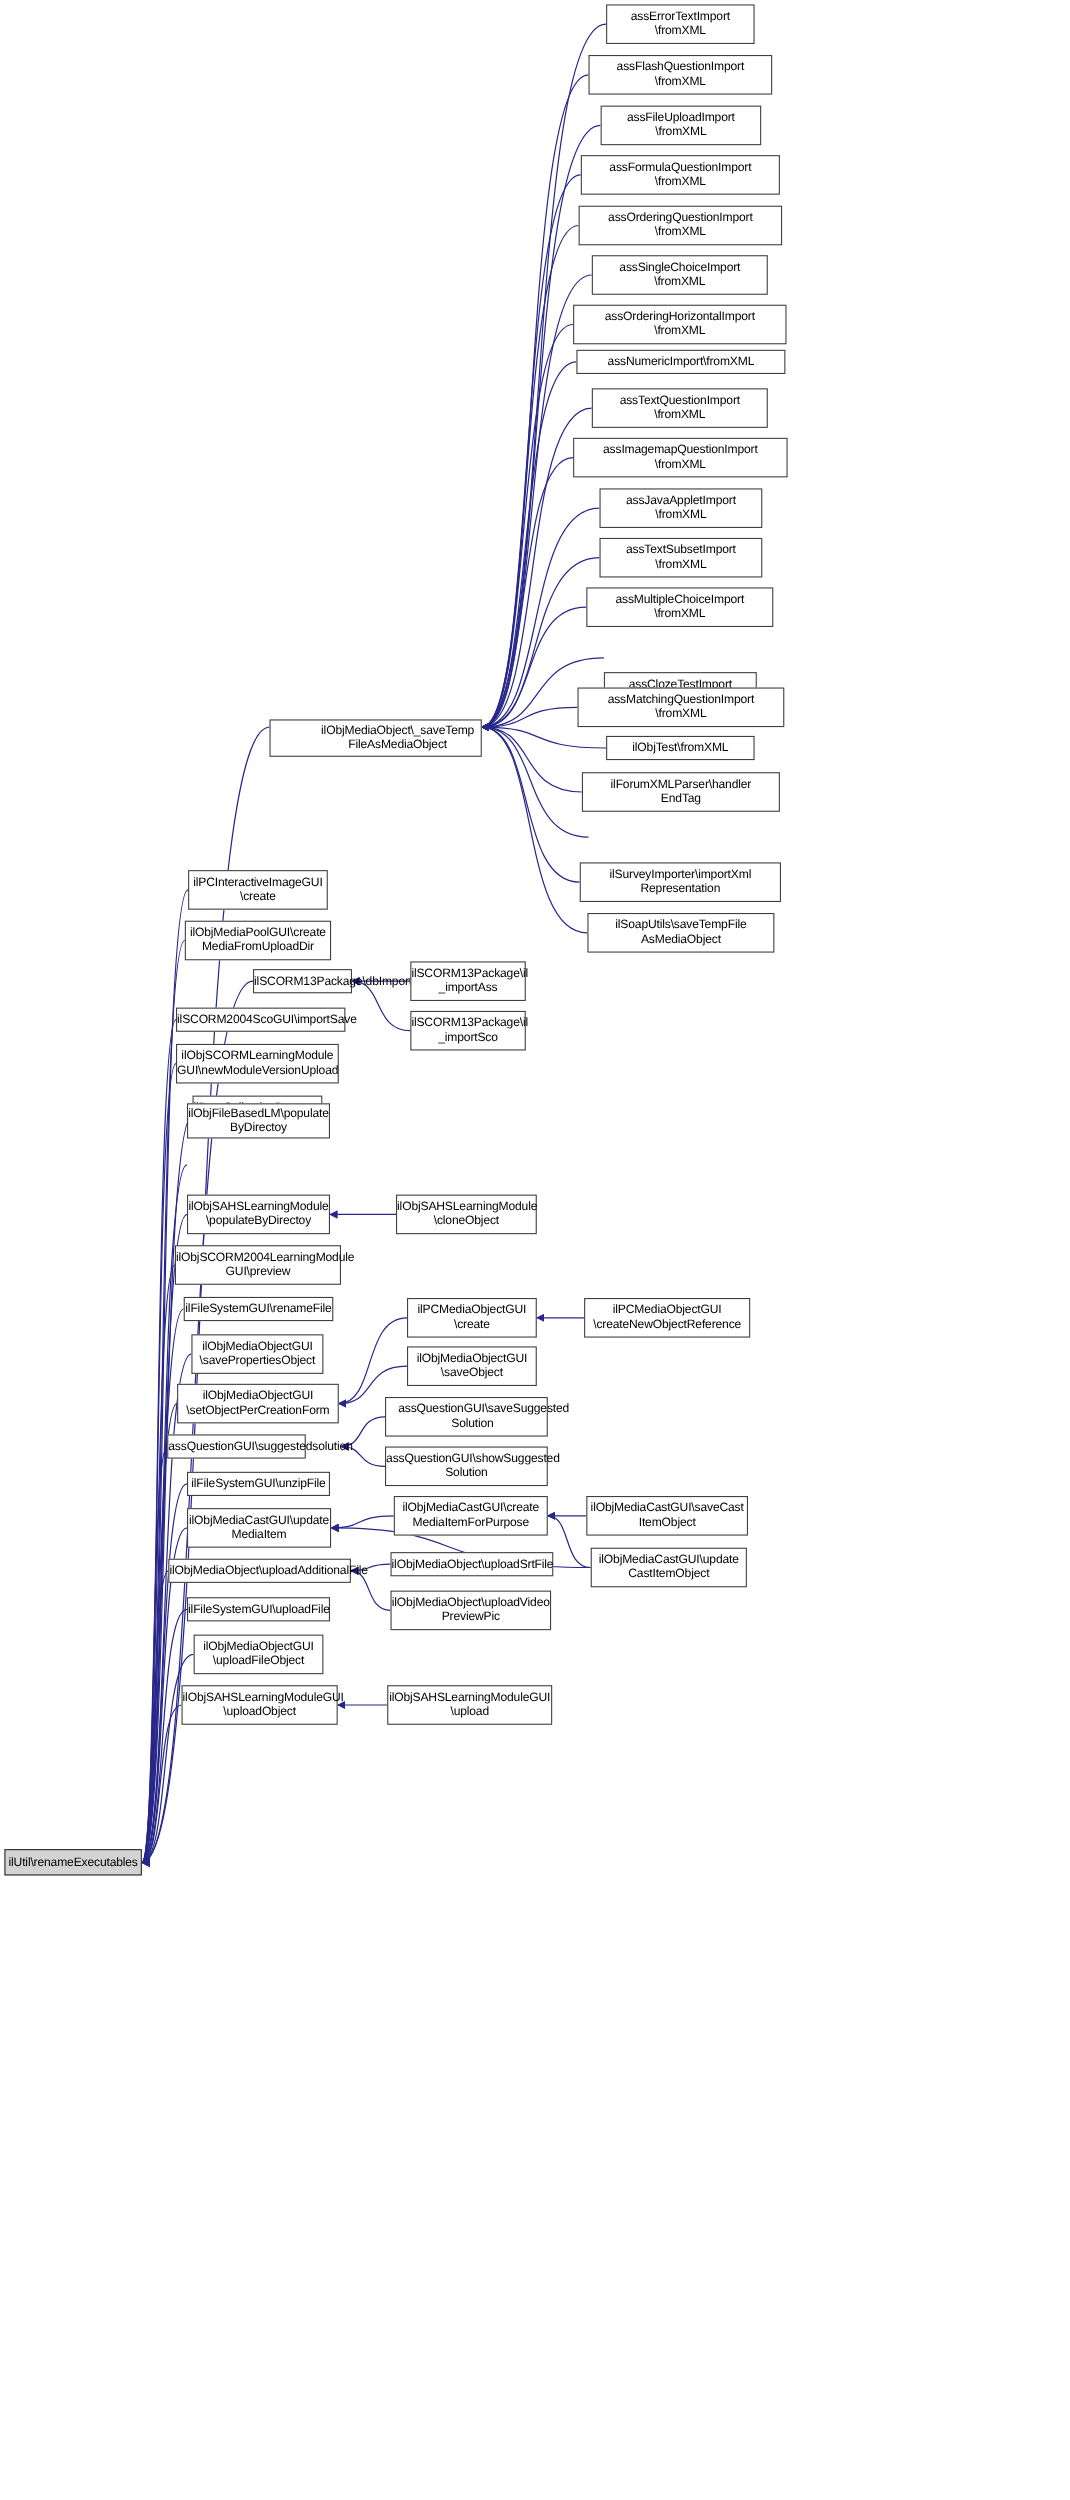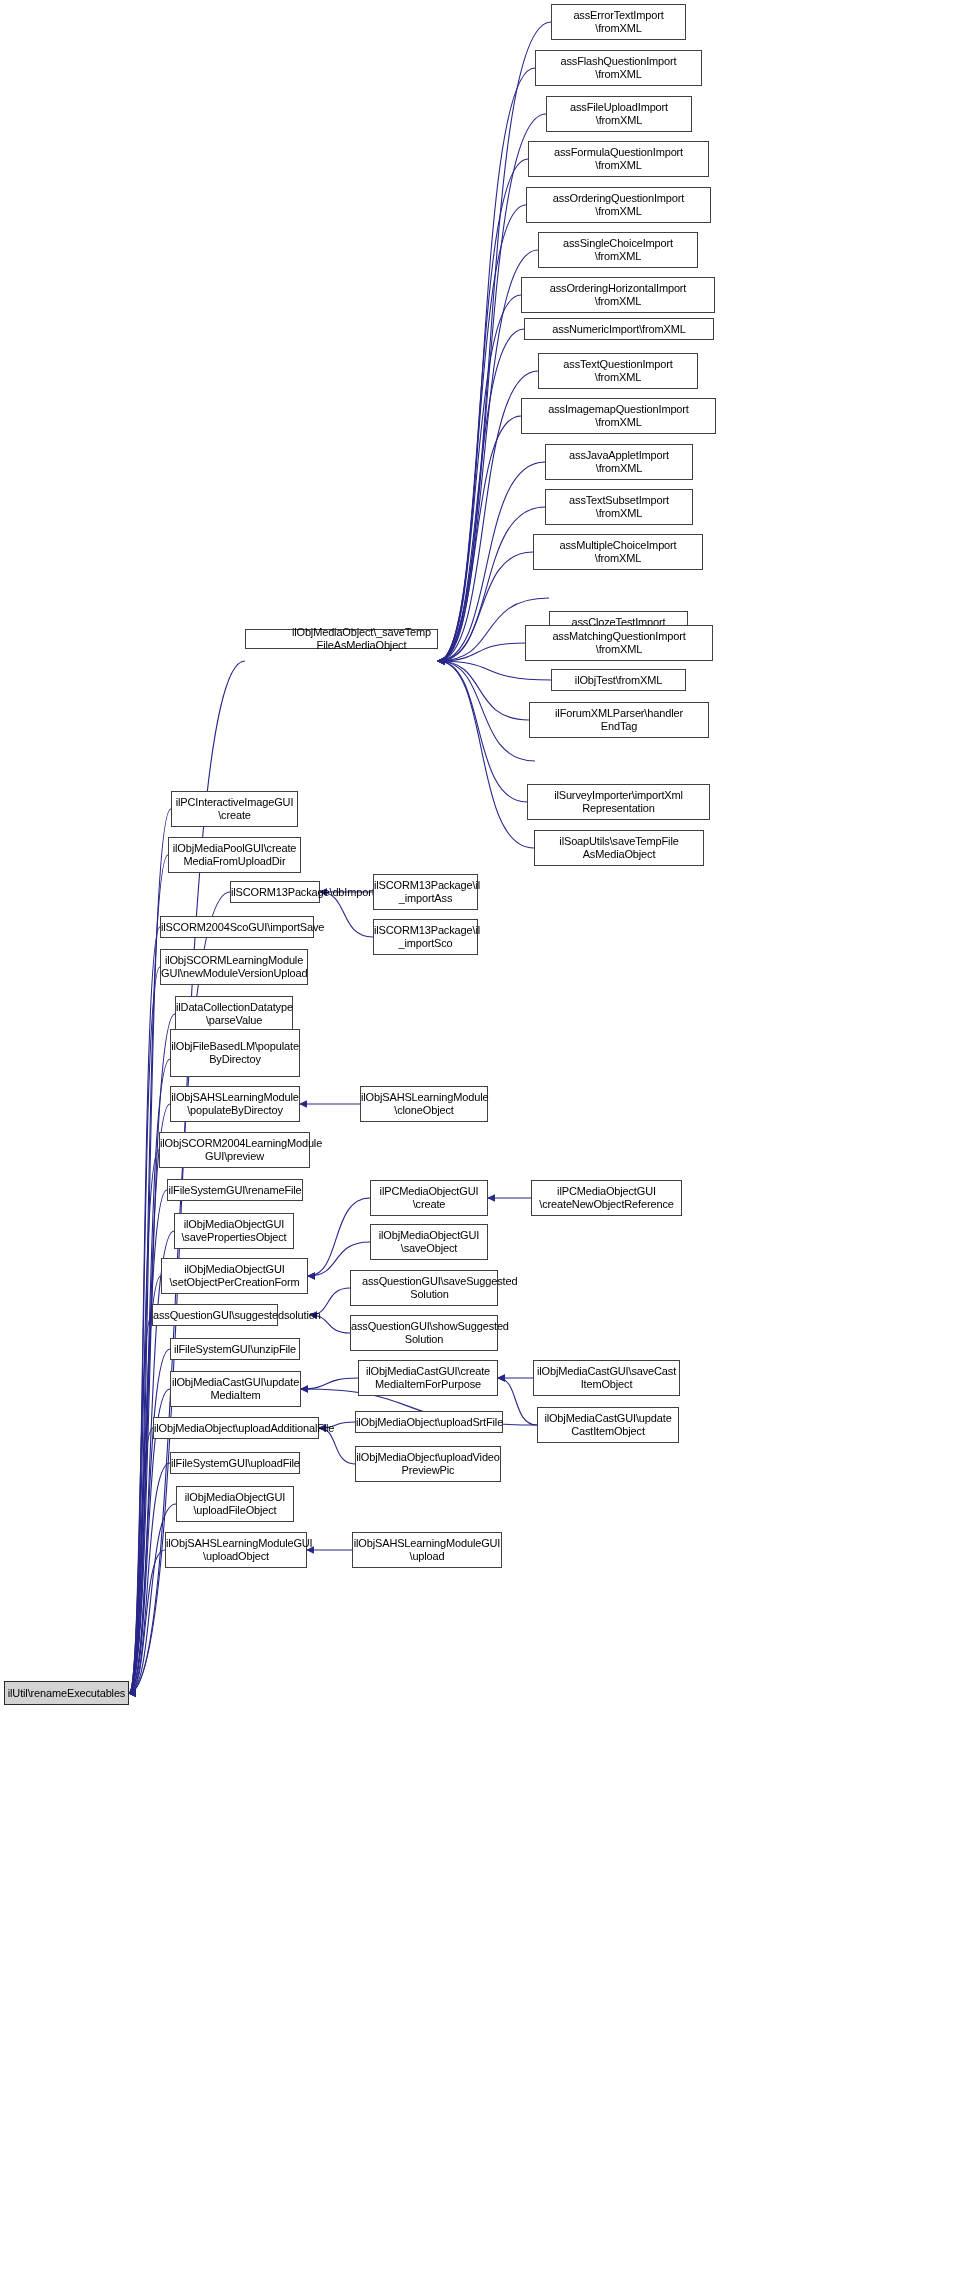--- a/index.html
+++ b/index.html
@@ -112,21 +112,21 @@
         <path d="M 355 1464 C 331.6 1464, 338.8 1428, 319 1428" fill="none" stroke="#27268a" stroke-width="1.1" marker-end="url(#arrow)"></path>
         <path d="M 352 1550 C 322.75 1550, 331.75 1550, 307 1550" fill="none" stroke="#27268a" stroke-width="1.1" marker-end="url(#arrow)"></path>
         <path d="M 531 1198 C 503.05 1198, 511.65 1198, 488 1198" fill="none" stroke="#27268a" stroke-width="1.1" marker-end="url(#arrow)"></path>
         <path d="M 533 1378 C 510.25 1378, 517.25 1378, 498 1378" fill="none" stroke="#27268a" stroke-width="1.1" marker-end="url(#arrow)"></path>
         <path d="M 537 1425 C 511.65 1425, 519.45 1378, 498 1378" fill="none" stroke="#27268a" stroke-width="1.1" marker-end="url(#arrow)"></path>
         <path d="M 537 1425 C 383.6 1425, 430.8 1389, 301 1389" fill="none" stroke="#27268a" stroke-width="1.1" marker-end="url(#arrow)"></path>
       </g>
   </svg>
   <div id="node-layer">
       <div class="node root" style="left: 4px; top: 1681px; width: 125px; height: 24px;"><span class="node-label">ilUtil\renameExecutables</span></div>
-      <div class="node" style="left: 245px; top: 629px; width: 193px; height: 20px; padding-left: 40px;"><span class="node-label">ilObjMediaObject\_saveTemp
+      <div class="node" style="left: 245px; top: 654px; width: 193px; height: 34px; padding-left: 40px;"><span class="node-label">ilObjMediaObject\_saveTemp
 FileAsMediaObject</span></div>
       <div class="node" style="left: 551px; top: 4px; width: 135px; height: 36px;"><span class="node-label">assErrorTextImport
 \fromXML</span></div>
       <div class="node" style="left: 535px; top: 50px; width: 167px; height: 36px;"><span class="node-label">assFlashQuestionImport
 \fromXML</span></div>
       <div class="node" style="left: 546px; top: 96px; width: 146px; height: 36px;"><span class="node-label">assFileUploadImport
 \fromXML</span></div>
       <div class="node" style="left: 528px; top: 141px; width: 181px; height: 36px;"><span class="node-label">assFormulaQuestionImport
 \fromXML</span></div>
       <div class="node" style="left: 526px; top: 187px; width: 185px; height: 36px;"><span class="node-label">assOrderingQuestionImport
@@ -161,21 +161,21 @@
       <div class="node" style="left: 171px; top: 791px; width: 127px; height: 36px;"><span class="node-label">ilPCInteractiveImageGUI
 \create</span></div>
       <div class="node" style="left: 168px; top: 837px; width: 133px; height: 36px;"><span class="node-label">ilObjMediaPoolGUI\create
 MediaFromUploadDir</span></div>
       <div class="node" style="left: 230px; top: 881px; width: 90px; height: 22px;"><span class="node-label">ilSCORM13Package\dbImportSco</span></div>
       <div class="node" style="left: 160px; top: 916px; width: 154px; height: 22px;"><span class="node-label">ilSCORM2004ScoGUI\importSave</span></div>
       <div class="node" style="left: 160px; top: 949px; width: 148px; height: 36px;"><span class="node-label">ilObjSCORMLearningModule
 GUI\newModuleVersionUpload</span></div>
       <div class="node" style="left: 175px; top: 996px; width: 118px; height: 36px;"><span class="node-label">ilDataCollectionDatatype
 \parseValue</span></div>
-      <div class="node" style="left: 170px; top: 1029px; width: 130px; height: 48px; justify-content: center;"><span class="node-label">ilObjFileBasedLM\populate
+      <div class="node" style="left: 170px; top: 1003px; width: 130px; height: 32px; justify-content: center;"><span class="node-label">ilObjFileBasedLM\populate
 ByDirectoy</span></div>
       <div class="node" style="left: 170px; top: 1086px; width: 130px; height: 36px;"><span class="node-label">ilObjSAHSLearningModule
 \populateByDirectoy</span></div>
       <div class="node" style="left: 159px; top: 1132px; width: 151px; height: 36px;"><span class="node-label">ilObjSCORM2004LearningModule
 GUI\preview</span></div>
       <div class="node" style="left: 167px; top: 1179px; width: 136px; height: 22px;"><span class="node-label">ilFileSystemGUI\renameFile</span></div>
       <div class="node" style="left: 174px; top: 1213px; width: 120px; height: 36px;"><span class="node-label">ilObjMediaObjectGUI
 \savePropertiesObject</span></div>
       <div class="node" style="left: 161px; top: 1258px; width: 147px; height: 36px;"><span class="node-label">ilObjMediaObjectGUI
 \setObjectPerCreationForm</span></div>

